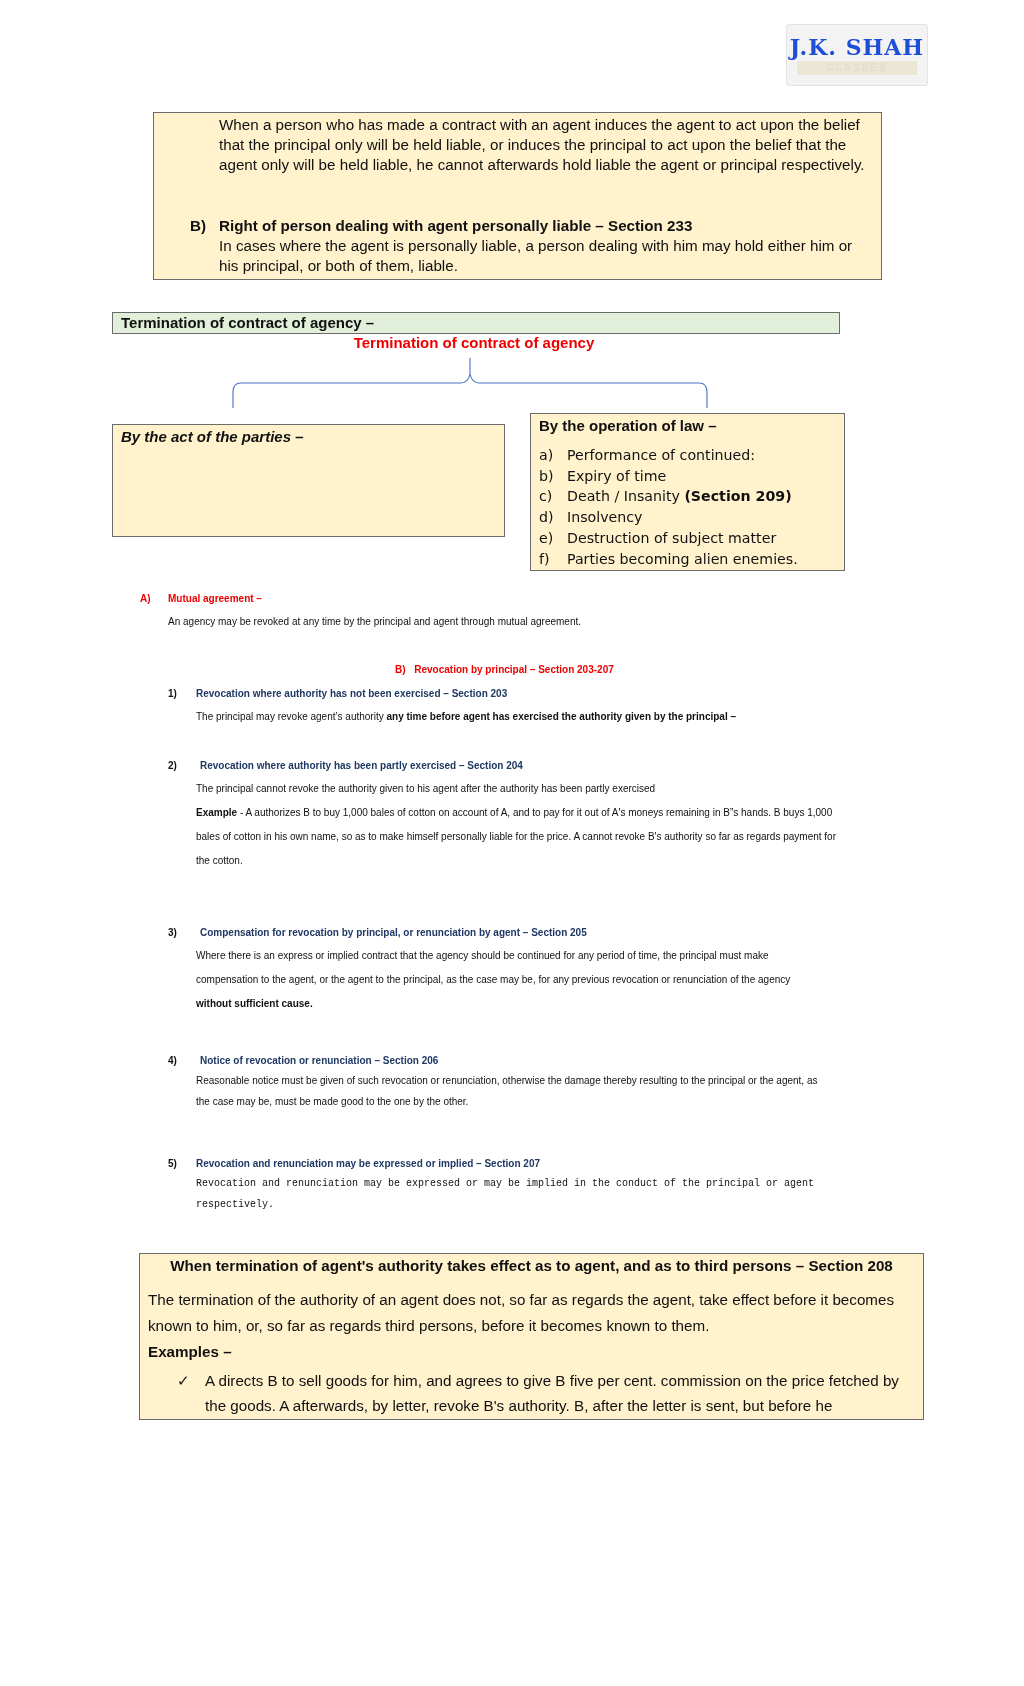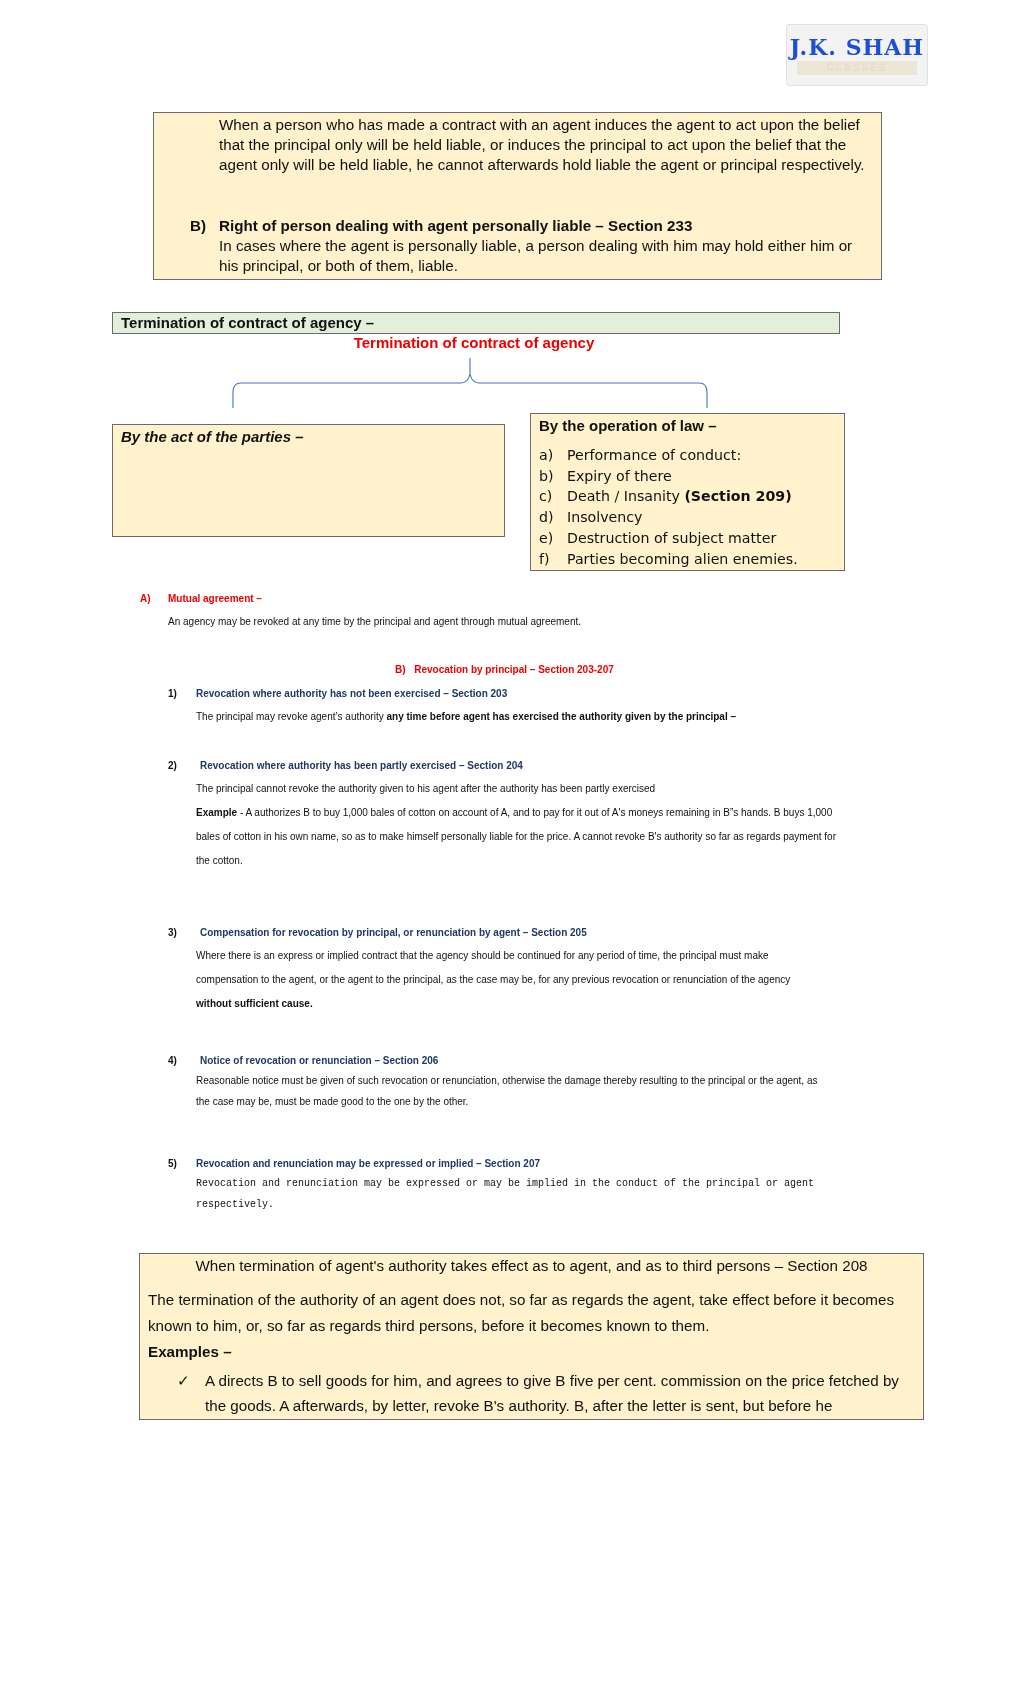--- a/index.html
+++ b/index.html
@@ -53,21 +53,21 @@
   .sec { font-size: 10px; }
   .sec-head-red { color: #ee0000; font-weight: bold; }
   .sec-head-blue { color: #1f3864; font-weight: bold; }
   .mk-a { display: inline-block; width: 28px; }
   .mk-n { display: inline-block; width: 28px; color: #111; font-weight: bold; }
   .body-text { line-height: 24px; }
   .body-text-tight { line-height: 20.5px; }
   b, .bold { font-weight: bold; }
 
   .bottombox { left: 139px; top: 1253px; width: 785px; height: 167px; font-size: 15.2px; overflow: hidden; }
-  .bottombox .bb-head { position: absolute; left: 0; width: 100%; top: 2px; text-align: center; font-weight: normal; line-height: 20px; }
+  .bottombox .bb-head { position: absolute; left: 0; width: 100%; top: 2px; text-align: center; font-weight: bold; line-height: 20px; }
   .bottombox .bb-text { position: absolute; left: 8px; top: 33px; width: 770px; line-height: 26px; }
   .bottombox .bb-ex { position: absolute; left: 8px; top: 88px; font-weight: bold; line-height: 20px; }
   .bottombox .bb-item { position: absolute; left: 37px; top: 115px; width: 740px; line-height: 24.5px; }
   .bottombox .check { position: absolute; left: 0; top: 0; width: 20px; }
   .bottombox .bb-item-text { position: absolute; left: 28px; top: 0; width: 712px; }
 </style>
 </head>
 <body>
 
 <div class="abs logo">
@@ -90,22 +90,22 @@
   <path d="M8 56 L8 40 Q8 31 16 31 L236 31 Q243 31 245 22 L245 6 M245 22 Q247 31 254 31 L474 31 Q482 31 482 40 L482 56" fill="none" stroke="#4472c4" stroke-width="1.1"></path>
 </svg>
 
 <div class="abs ybox leftbox">
   <div class="boxhead cond">By the act of the parties –</div>
 </div>
 
 <div class="abs ybox rightbox">
   <div class="boxhead cond">By the operation of law –</div>
   <div class="list">
-    <div class="row"><span class="mk">a)</span><span>Performance of conduct:</span><span class="bold"></span></div>
-    <div class="row"><span class="mk">b)</span><span>Expiry of there</span><span class="bold"></span></div>
+    <div class="row"><span class="mk">a)</span><span>Performance of continued:</span><span class="bold"></span></div>
+    <div class="row"><span class="mk">b)</span><span>Expiry of time</span><span class="bold"></span></div>
     <div class="row"><span class="mk">c)</span><span>Death / Insanity </span><span class="bold">(Section 209)</span></div>
     <div class="row"><span class="mk">d)</span><span>Insolvency</span><span class="bold"></span></div>
     <div class="row"><span class="mk">e)</span><span>Destruction of subject matter</span><span class="bold"></span></div>
     <div class="row"><span class="mk">f)</span><span>Parties becoming alien enemies.</span><span class="bold"></span></div>
   </div>
 </div>
 
 <div class="abs sec cond" style="left:140px; top:588px; width:720px;">
   <div class="sec-head-red" style="line-height:22px;">
     <span class="mk-a">A)</span><span>Mutual agreement –</span>

